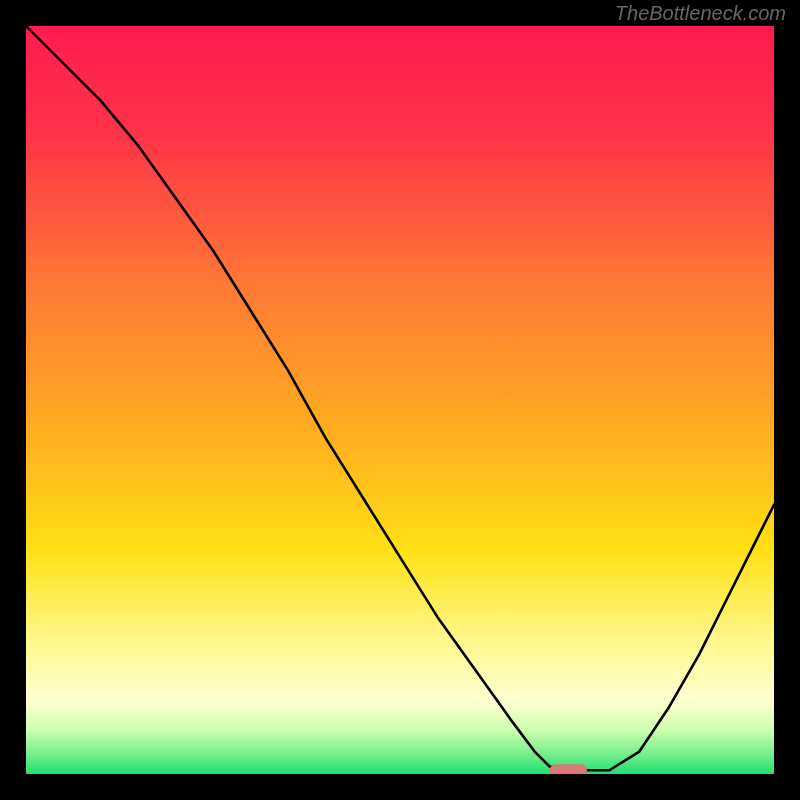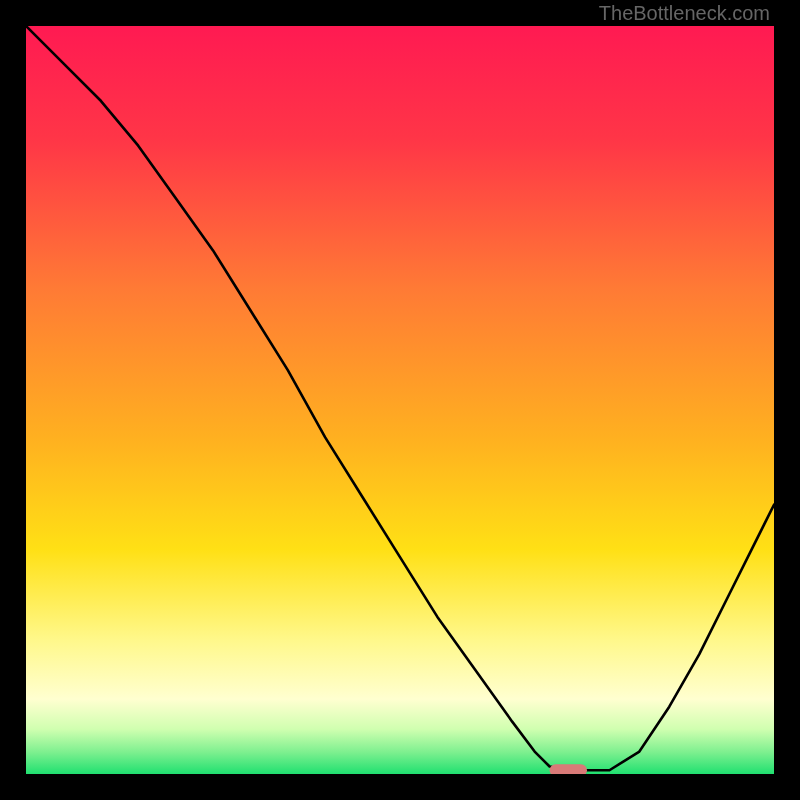--- a/index.html
+++ b/index.html
@@ -7,25 +7,26 @@
     padding: 0;
     width: 800px;
     height: 800px;
     background: #000;
     position: relative;
     font-family: Arial, sans-serif;
   }
   .watermark {
     position: absolute;
     top: 2px;
-    right: 30px;
+    right: 14px;
     color: #666;
     font-size: 20px;
     font-weight: 500;
     z-index: 10;
+    font-style: italic;
   }
   .plot-area {
     position: absolute;
     left: 26px;
     top: 26px;
     width: 748px;
     height: 748px;
   }
   .gradient-bg {
     position: absolute;

